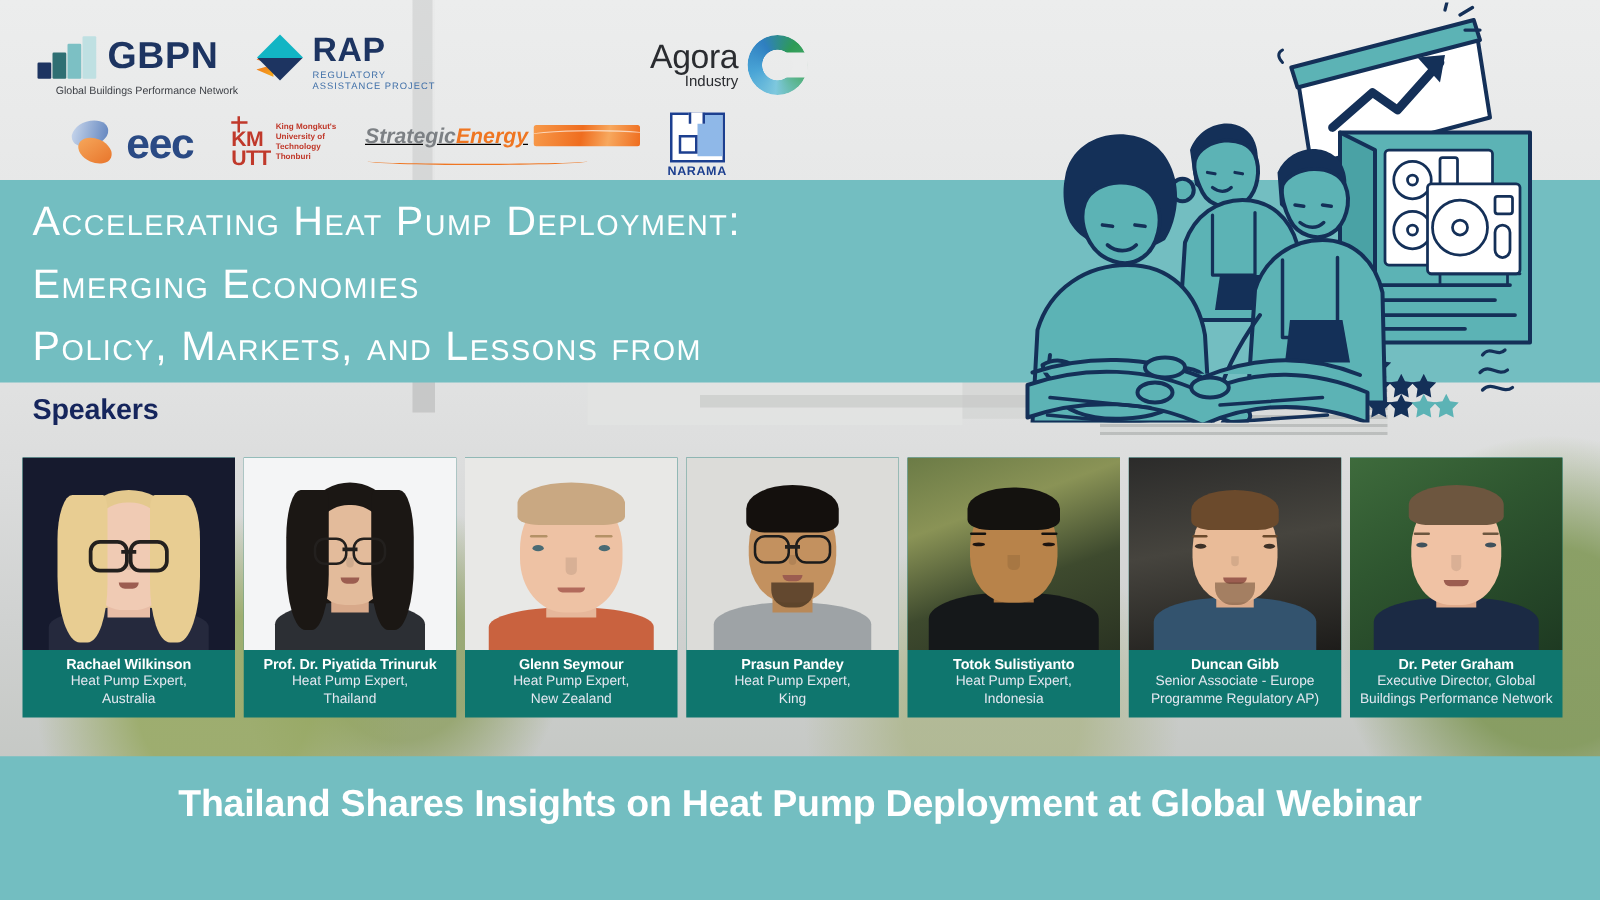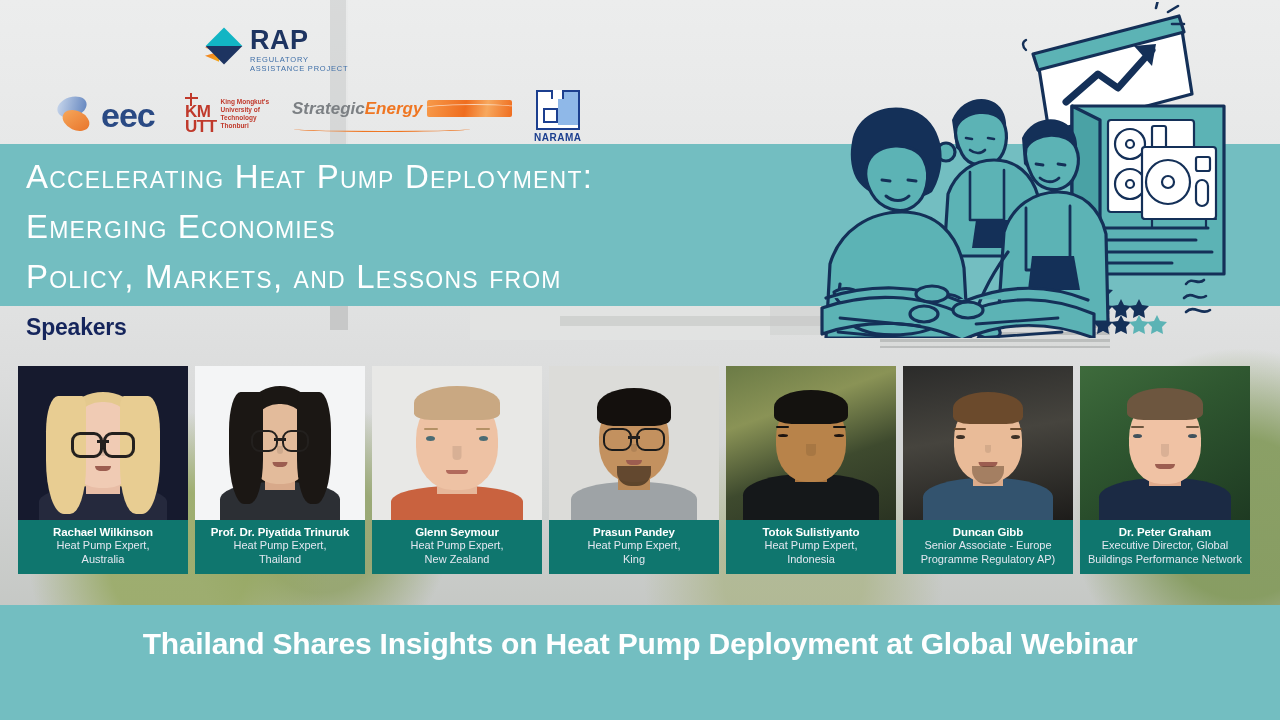--- a/index.html
+++ b/index.html
@@ -83,21 +83,21 @@
   
   #logo-kmutt{left:185px;top:93px;}
   .kmutt-big{font-weight:bold;font-size:17px;color:#c0392b;line-height:.88;letter-spacing:-.5px;}
   .kmutt-cross{position:relative;width:13px;height:13px;margin-bottom:-1px;}
   .kmutt-cross::before,.kmutt-cross::after{content:"";position:absolute;background:#c0392b;}
   .kmutt-cross::before{left:5px;top:0;width:2px;height:13px;}
   .kmutt-cross::after{left:0;top:4px;width:13px;height:2px;}
   .kmutt-sub{font-size:6.5px;color:#c0392b;line-height:1.22;margin-left:4px;font-weight:bold;}
 
   
-  #logo-se{left:292px;top:100px;}
+  #logo-se{left:292px;top:100px;text-decoration:underline;}
   .se-txt{font-style:italic;font-weight:bold;font-size:17px;line-height:1;}
   .se-txt .s1{color:#7c8084;}
   .se-txt .s2{color:#ef7622;}
   .se-swoosh{width:85px;height:17px;margin-left:5px;border-radius:2px;
     background:linear-gradient(100deg,#f79a4a,#ef6d1f 45%,#f7a85e 70%,#ef6d1f);
     position:relative;overflow:hidden;}
   .se-swoosh::after{content:"";position:absolute;left:-8px;top:4px;width:110px;height:10px;
     border-top:1.5px solid rgba(255,255,255,.65);border-radius:50%;}
   .se-underline{position:absolute;left:2px;top:26px;width:176px;height:5px;
     border-bottom:1.6px solid #ef7622;border-radius:50%;}
@@ -157,36 +157,53 @@
     <div class="bg-panelA"></div>
     <div class="bg-panelB"></div>
     <div class="bg-panelC"></div>
     <div class="bg-blinds"></div>
     <div class="bg-roof"></div>
   </div>
 
   <div class="logobar">
     <div class="seam"></div>
 
+    <div class="logo" id="logo-gbpn">
+      <div class="gbpn-mark">
+        <i style="left:0;width:11px;height:13px;background:#1d3461;"></i>
+        <i style="left:12px;width:11px;height:21px;background:#2f6f73;"></i>
+        <i style="left:24px;width:11px;height:28px;background:#7cc0c4;"></i>
+        <i style="left:36px;width:11px;height:34px;background:#bfe0e2;"></i>
+      </div>
+      <div class="gbpn-txt">GBPN</div>
+      <div class="gbpn-sub">Global Buildings Performance Network</div>
+    </div>
 
     <div class="logo" id="logo-rap">
       <div class="rap-dia">
         <div class="d2"></div>
           <div class="d1"></div>
       </div>
       <div>
         <div class="rap-txt">RAP</div>
         <div class="rap-sub">
           <div>REGULATORY</div>
           <div>ASSISTANCE PROJECT</div>
         </div>
       </div>
     </div>
 
 
+    <div class="logo" id="logo-agora">
+      <div>
+        <div class="agora-txt">Agora</div>
+        <div class="agora-sub">Industry</div>
+      </div>
+      <div class="agora-c"></div>
+    </div>
 
     <div class="logo" id="logo-eec">
       <div class="eec-mark">
         <div class="b"></div>
           <div class="o"></div>
       </div>
       <div class="eec-txt">eec</div>
     </div>
 
     <div class="logo" id="logo-kmutt">

